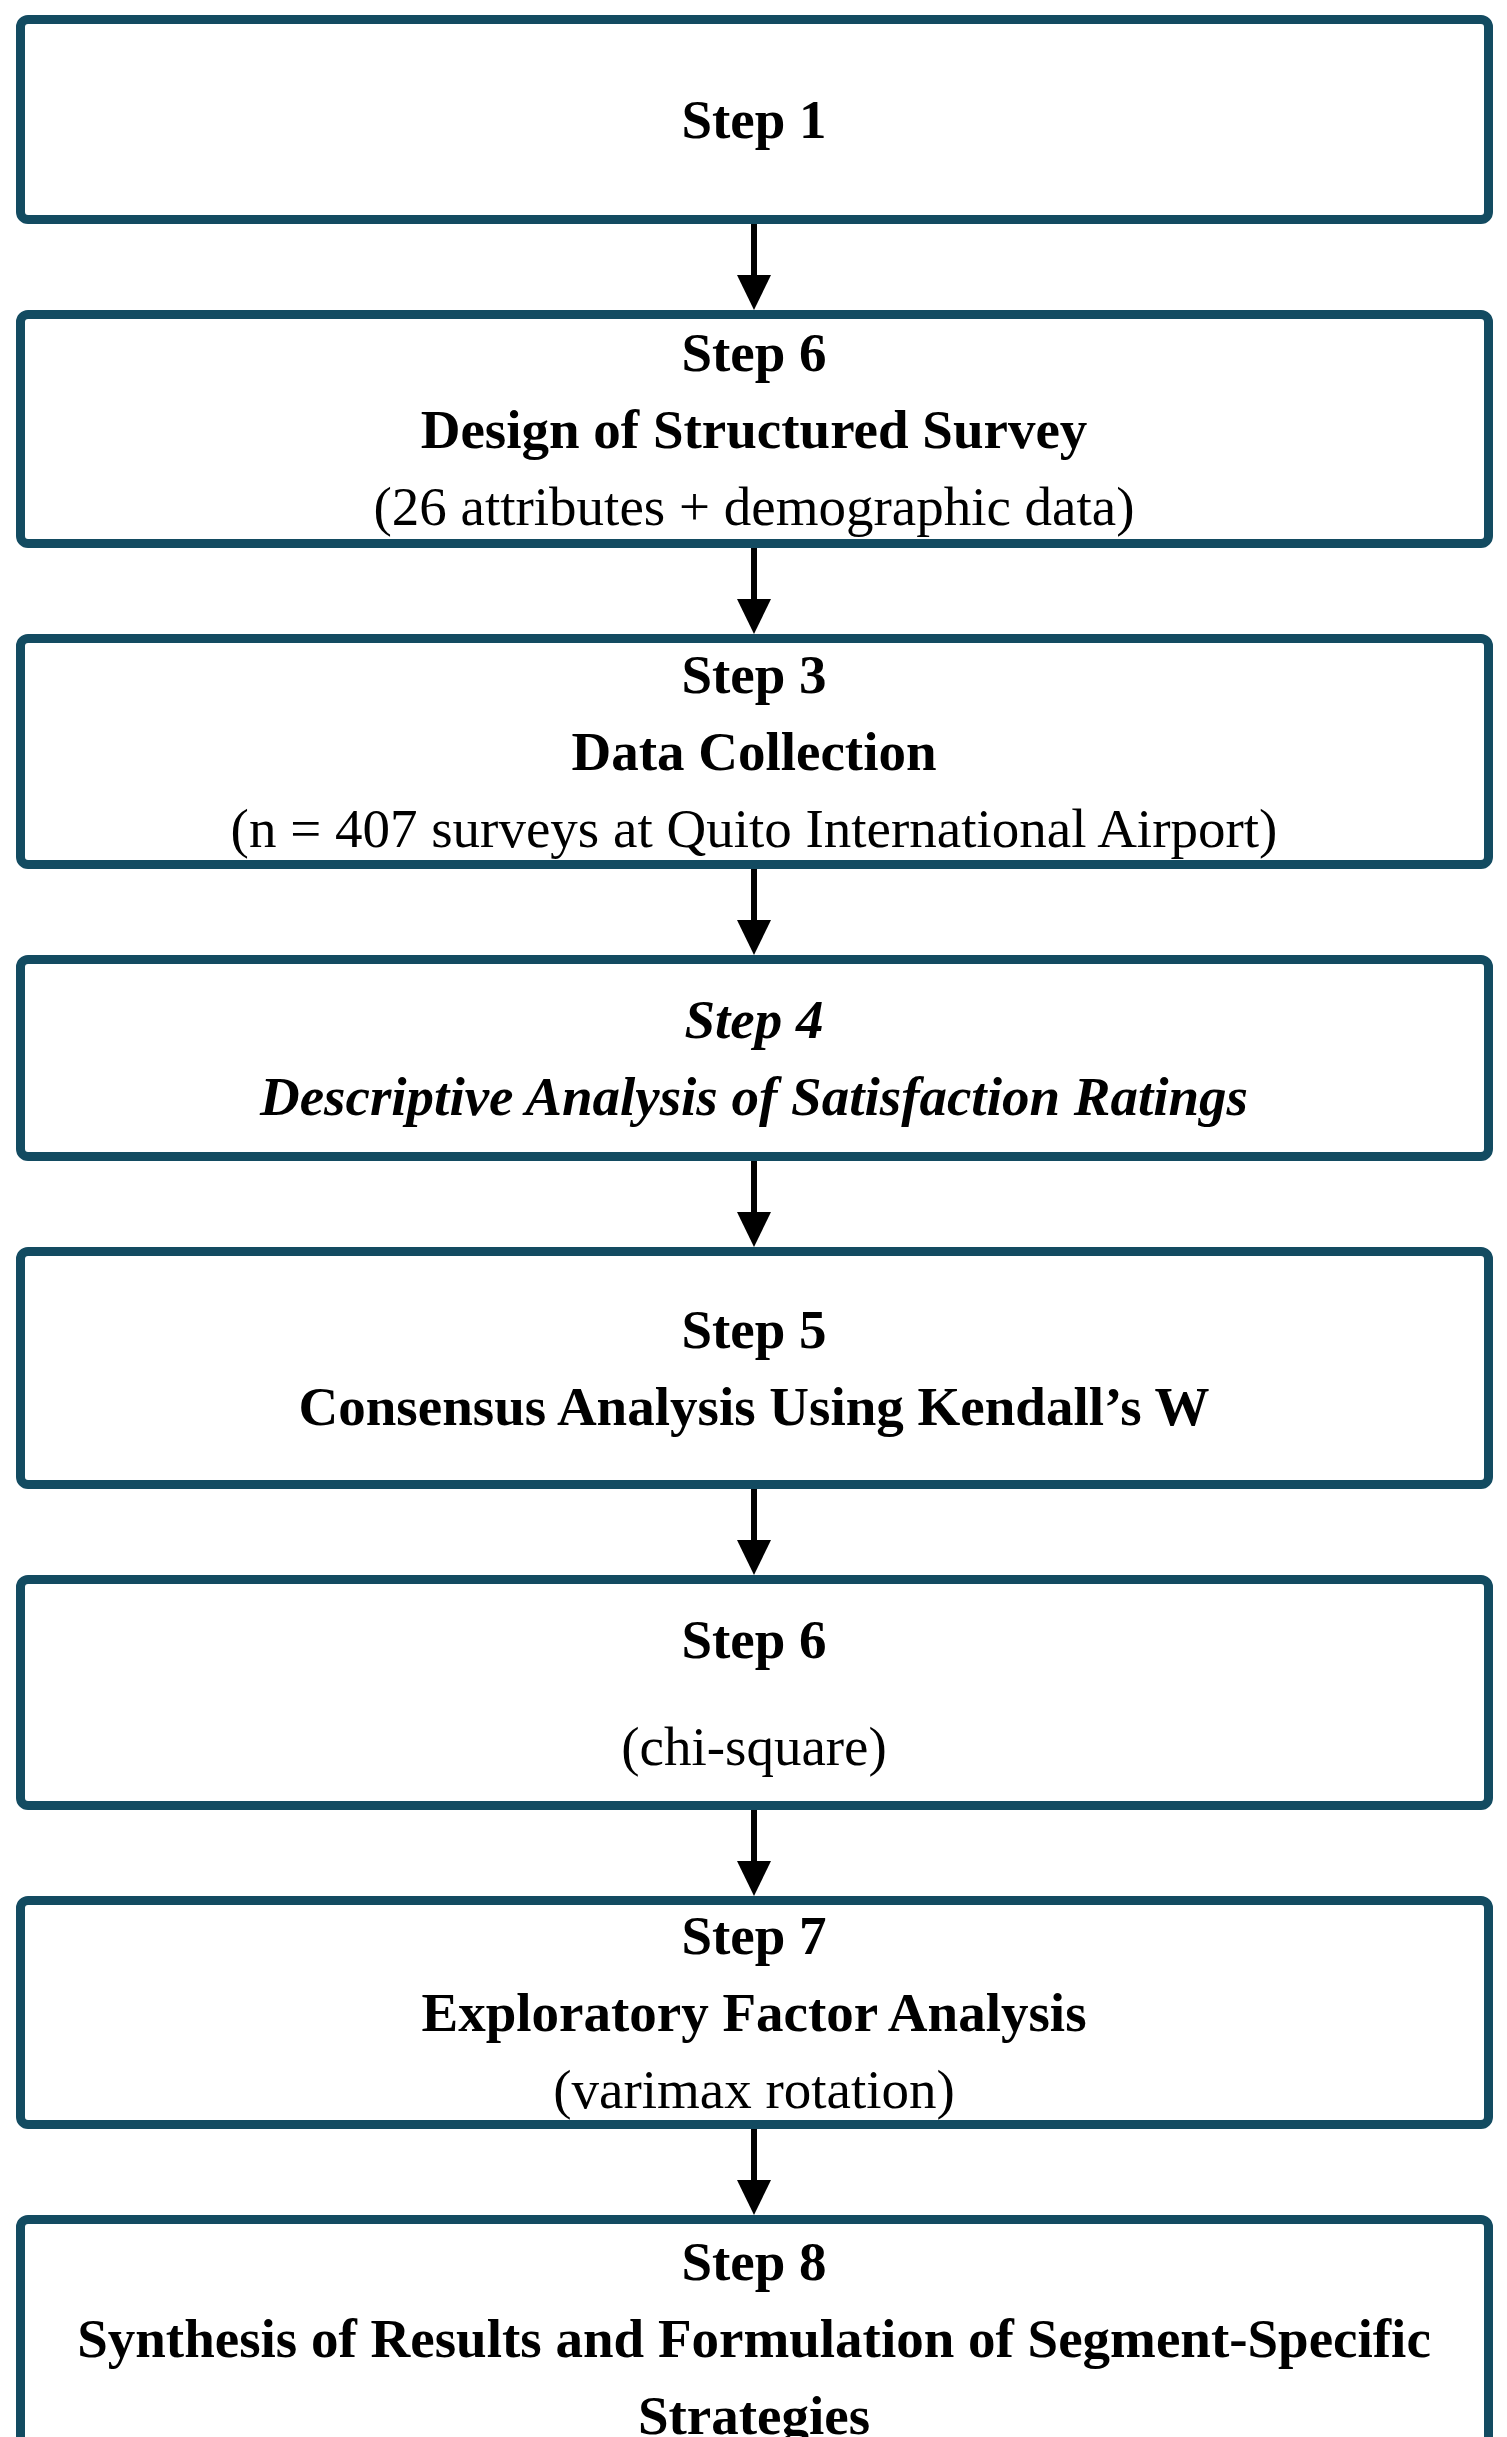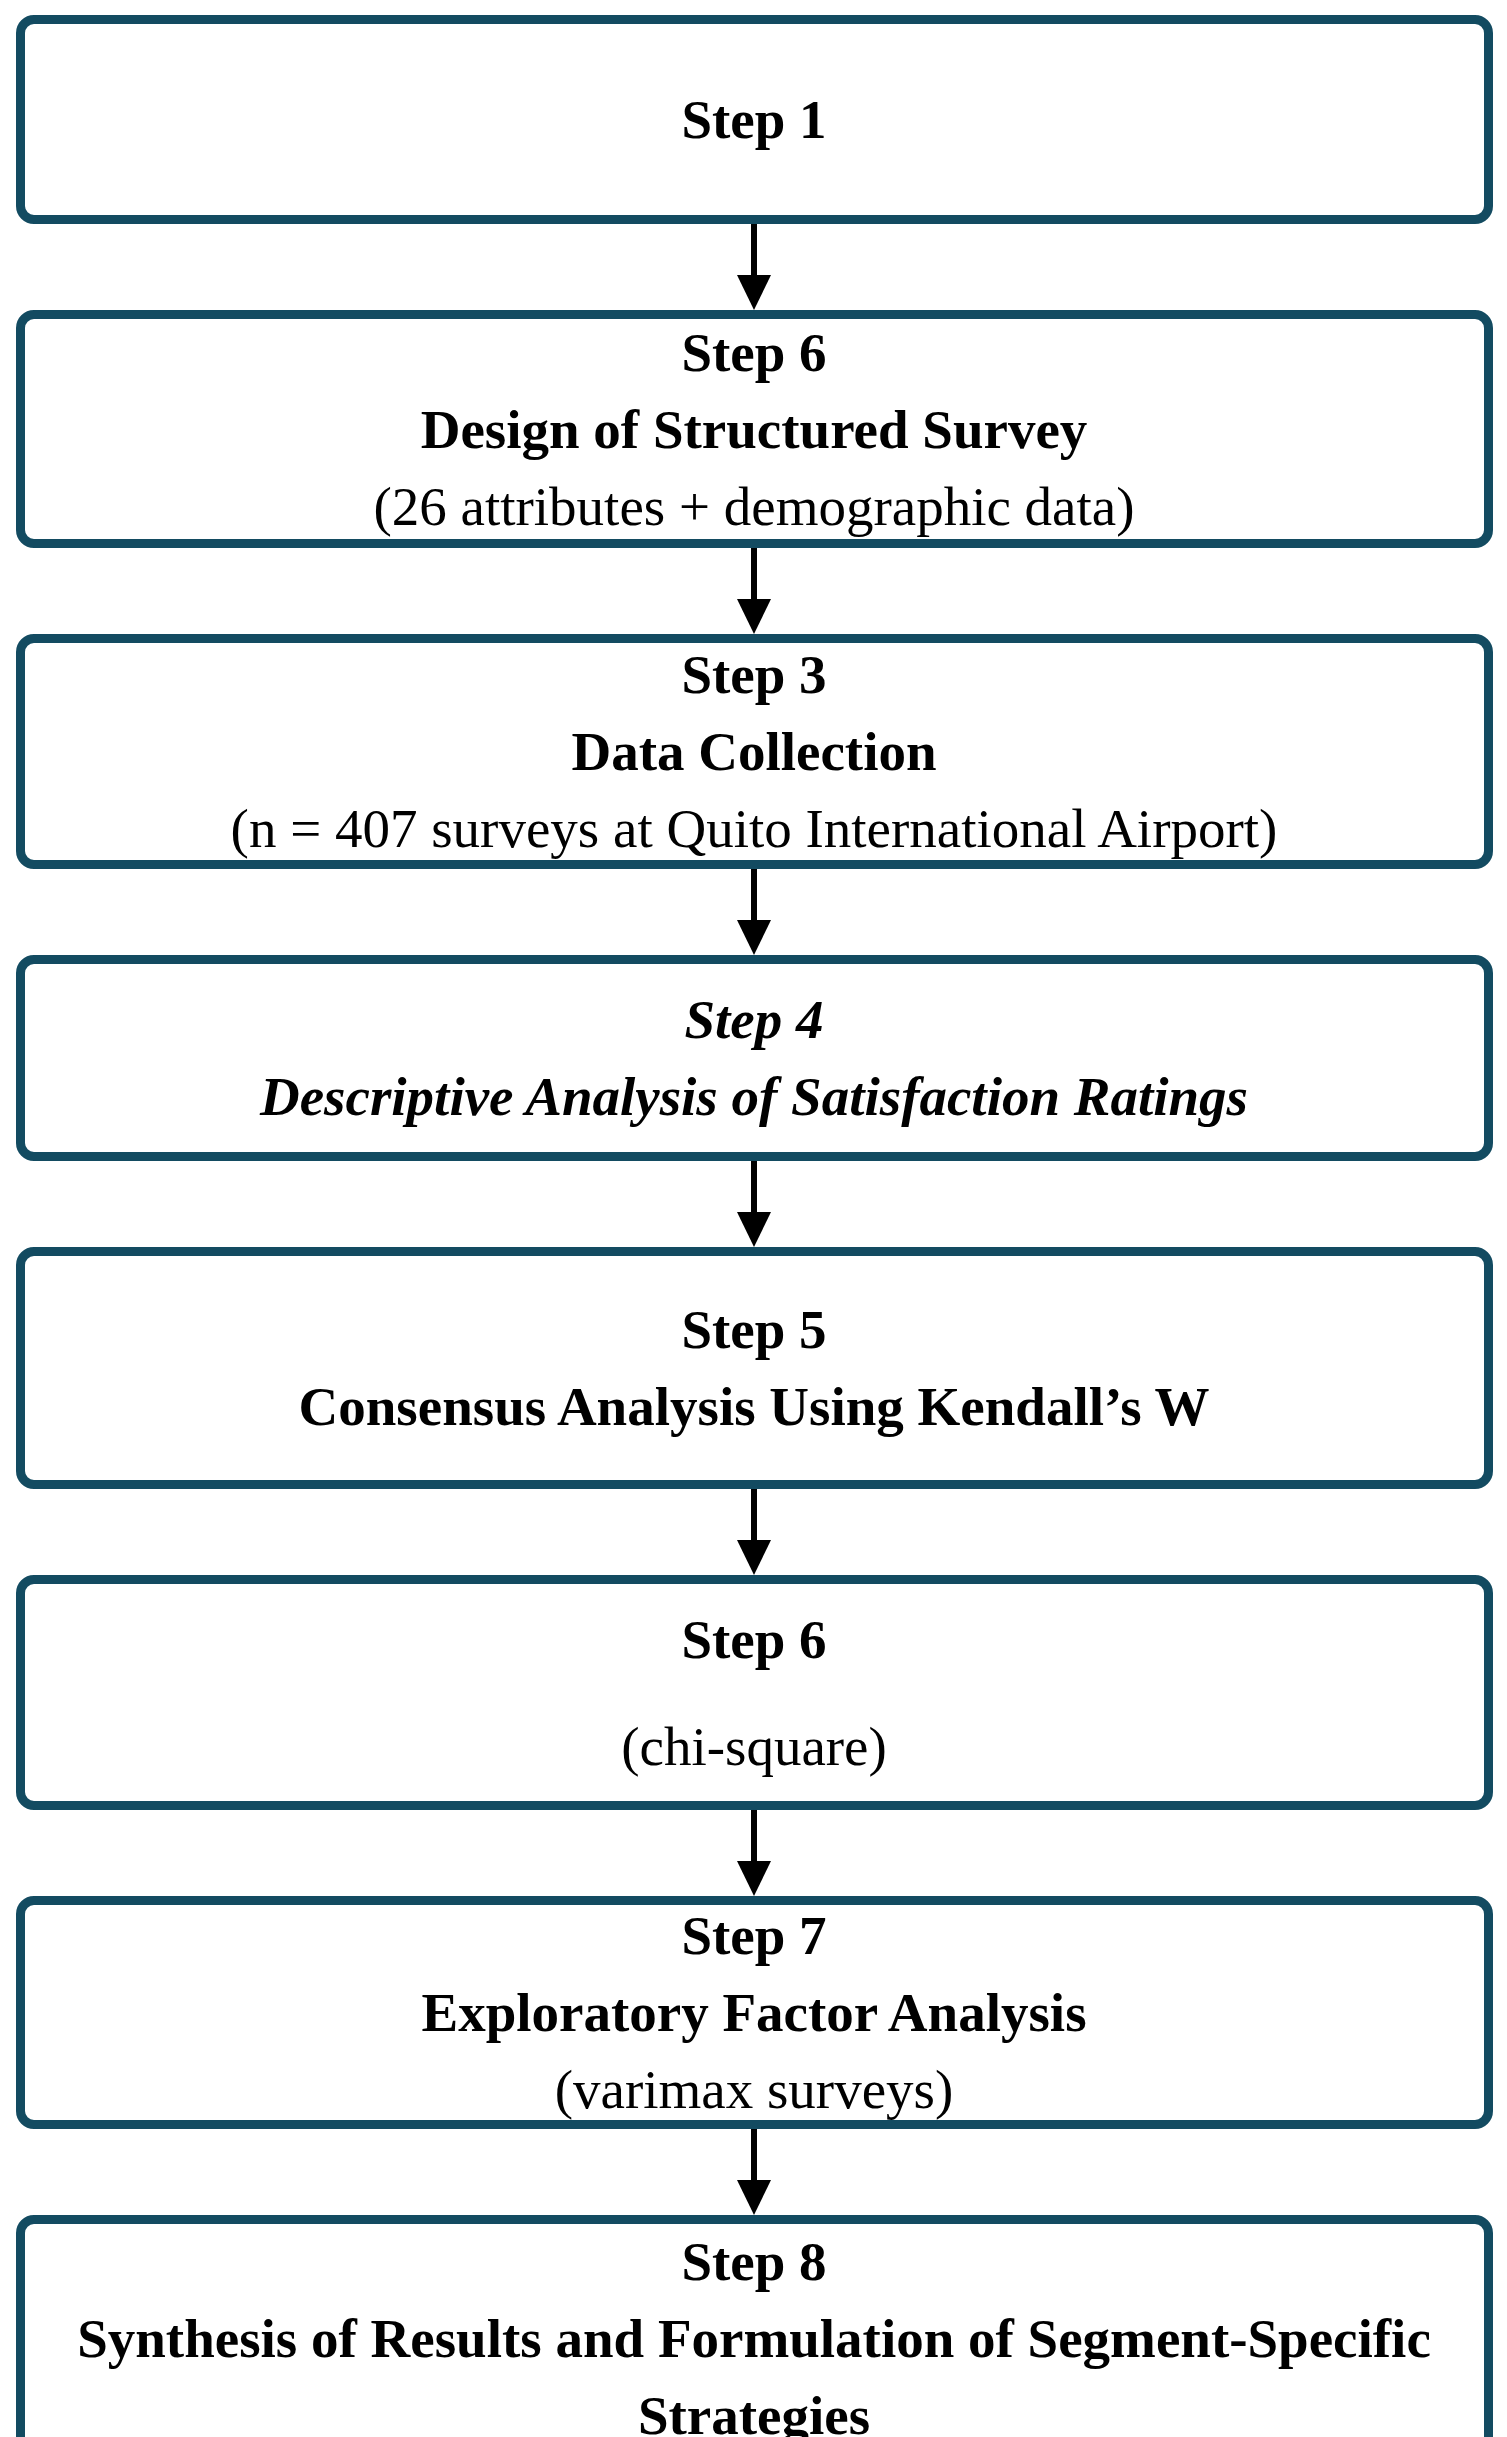--- a/index.html
+++ b/index.html
@@ -20,21 +20,21 @@
   .flow{
     width:1508px;
     padding-top:15px;
     display:flex;
     flex-direction:column;
     align-items:center;
   }
   .step-box{
     width:1477px;
     border:9.7px solid var(--border-color);
-    border-radius:18px;
+    border-radius:12px;
     background:var(--bg-color);
     display:flex;
     flex-direction:column;
     justify-content:center;
     align-items:center;
     text-align:center;
     padding:0 30px;
   }
   .h-b1{height:209px;}
   .h-b2{height:238px;}
@@ -138,21 +138,21 @@
   </div>
 
   <div class="arrow">
     <div class="arrow-shaft"></div>
     <div class="arrow-head"></div>
   </div>
 
   <div class="step-box h-b7">
     <div class="box-title">Step 7</div>
     <div class="box-line bold">Exploratory Factor Analysis</div>
-    <div class="box-line">(varimax surveys)</div>
+    <div class="box-line">(varimax rotation)</div>
   </div>
 
   <div class="arrow">
     <div class="arrow-shaft"></div>
     <div class="arrow-head"></div>
   </div>
 
   <div class="step-box h-b8">
     <div class="box-title">Step 8</div>
     <div class="box-line bold">Synthesis of Results and Formulation of Segment-Specific Strategies</div>

